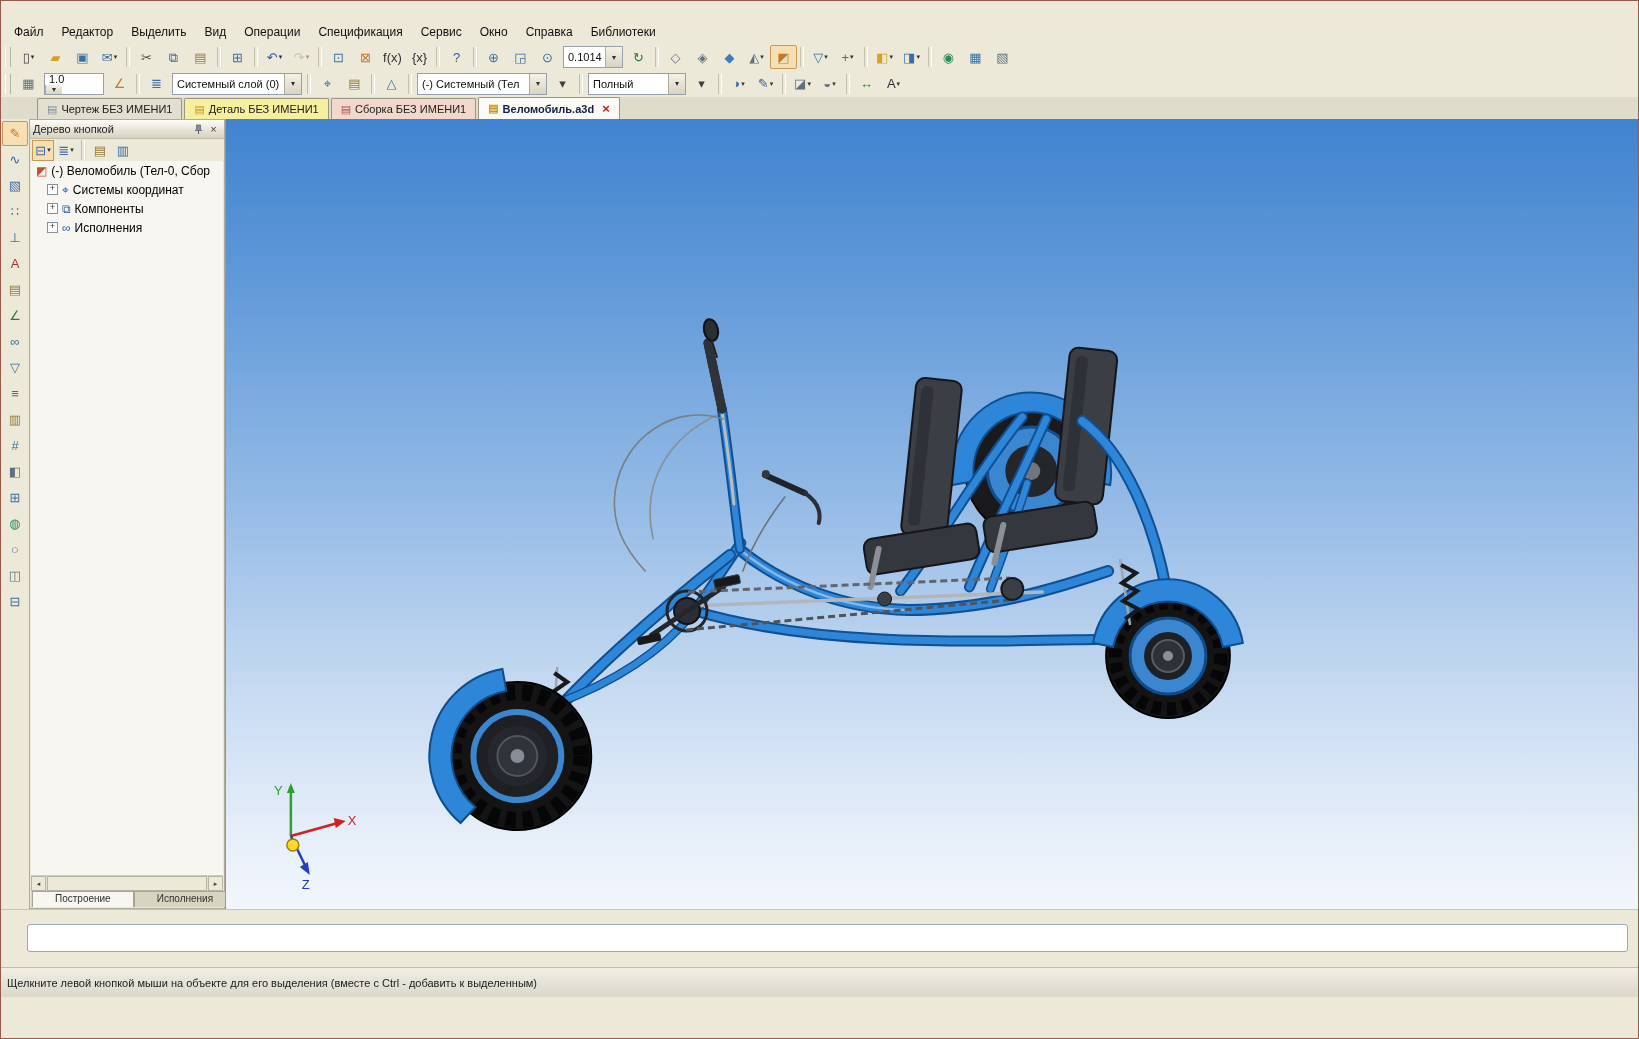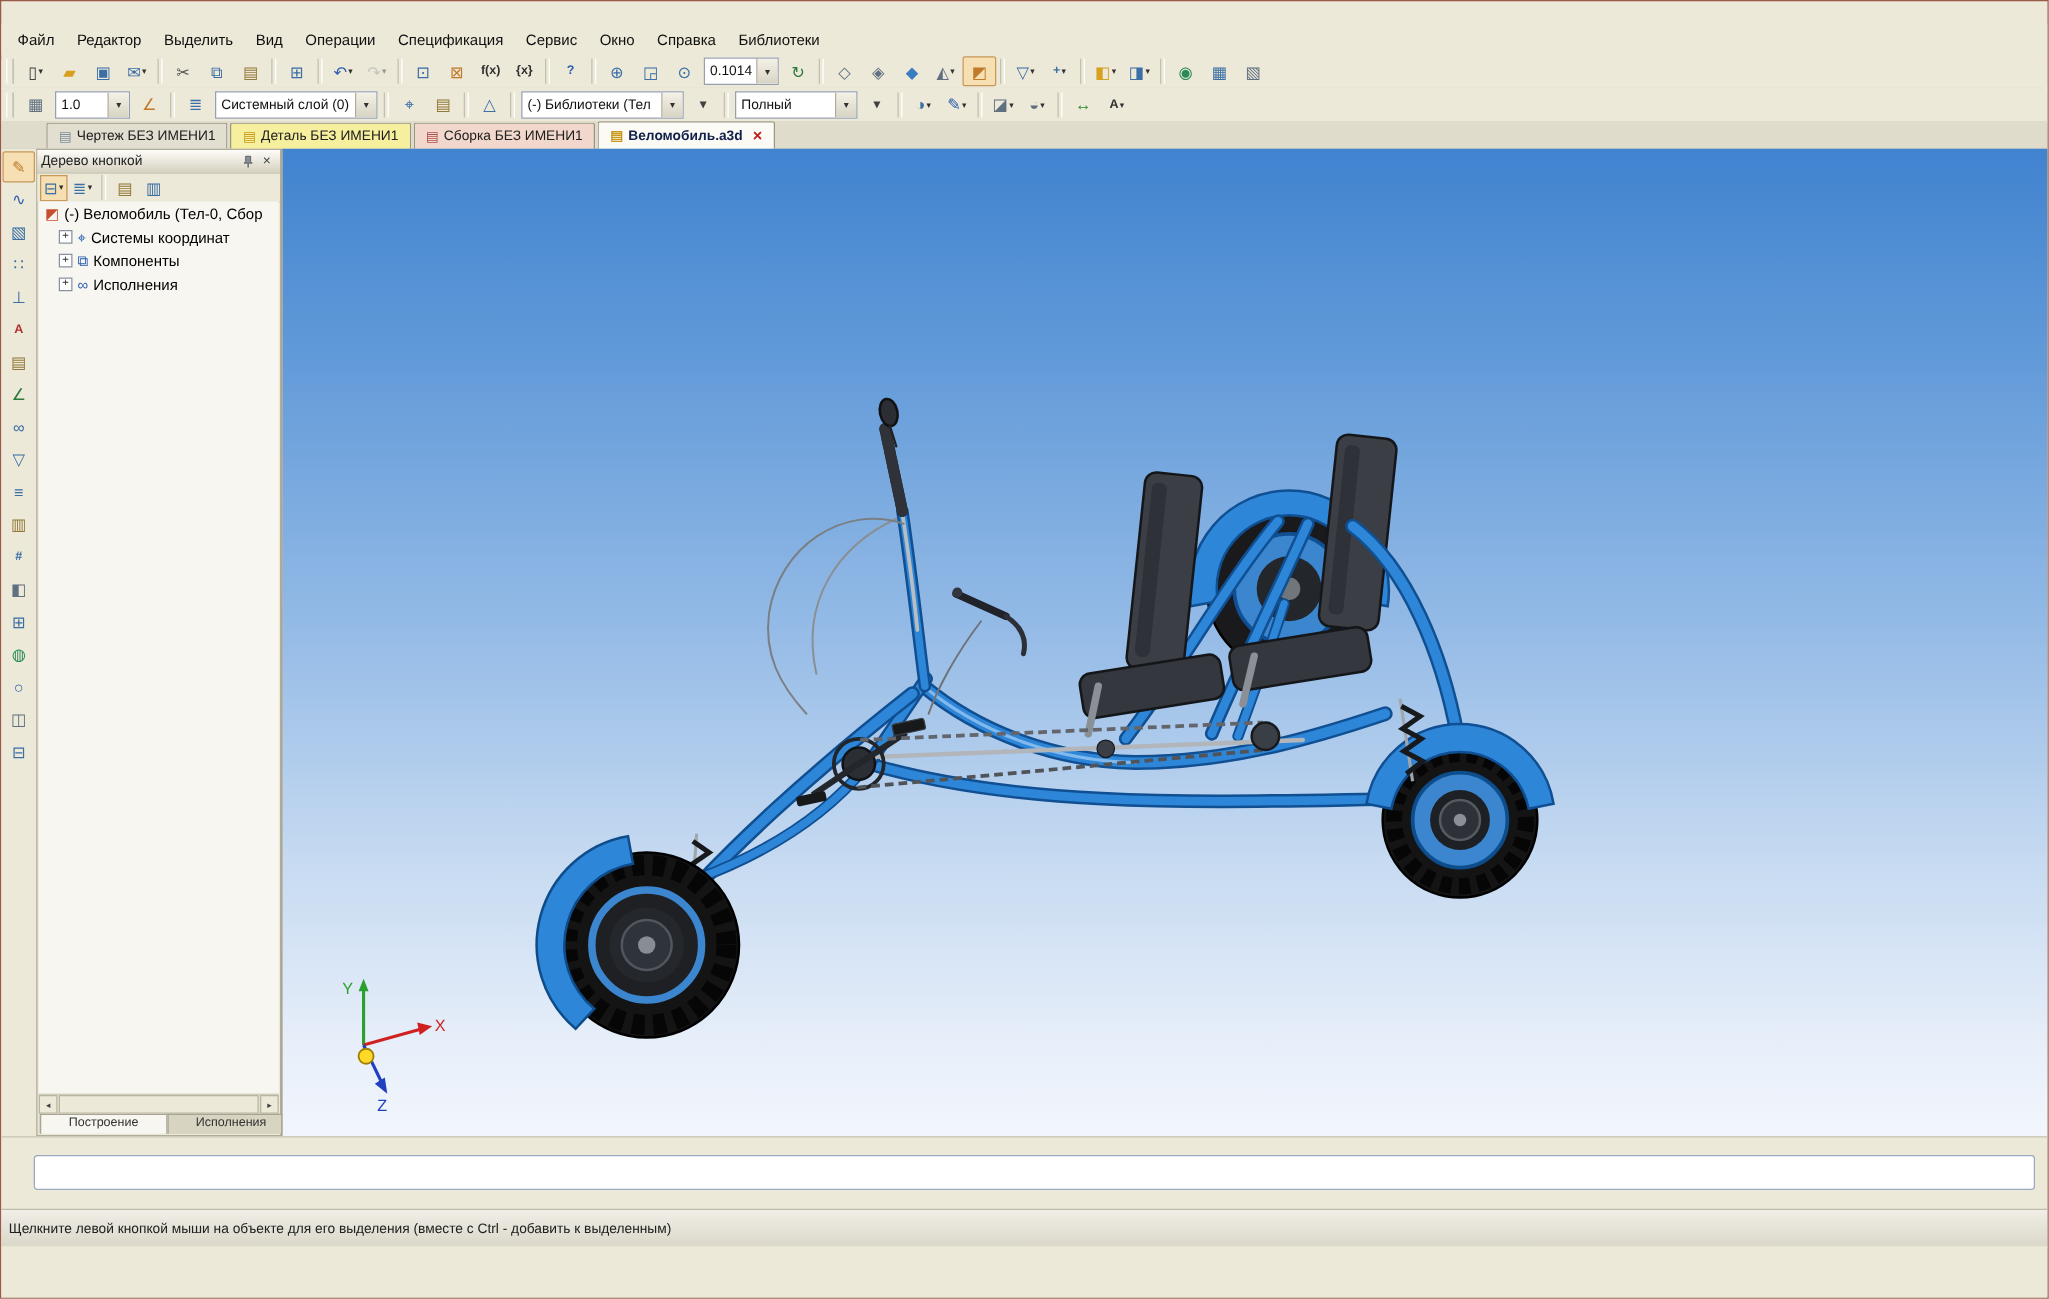--- a/index.html
+++ b/index.html
@@ -20,21 +20,21 @@
 
   
   .toolbar{position:absolute;left:0;right:0;display:flex;align-items:center;background:#ece9d8;padding-left:2px;}
   #toolbar1{top:43px;height:26px;border-bottom:1px solid #e2deCF;}
   #toolbar2{top:69px;height:27px;border-bottom:1px solid #d8d4c4;}
   .grip{width:4px;height:20px;margin:0 4px 0 2px;border-left:1px solid #fff;border-right:1px solid #b8b4a4;}
   .tb-btn{min-width:23px;height:22px;display:flex;align-items:center;justify-content:center;border:1px solid transparent;border-radius:2px;padding:0 1px;}
   .tb-btn.pressed{background:#f6dfb2;border-color:#c89858;}
   .tb-btn.disabled{opacity:.45;}
   .glyph{font-size:13px;line-height:1;}
-  .tglyph{font-size:10px;font-weight:bold;}
+  .tglyph{font-size:13px;font-weight:normal;}
   .ddarr{font-size:7px;margin-left:1px;color:#303030;}
   .tb-sep{width:2px;height:20px;margin:0 3px;border-left:1px solid #c4c0ae;border-right:1px solid #fff;}
   .combo{height:20px;margin:0 2px;background:#fff;border:1px solid #98a0b0;display:flex;align-items:stretch;font-size:11px;overflow:hidden;}
   .combo-val{flex:1;display:flex;align-items:center;padding:0 4px;white-space:nowrap;overflow:hidden;color:#101010;}
   .combo-arr{width:16px;background:linear-gradient(#f4f1e6,#d8d4c4);border-left:1px solid #b0ac9a;display:flex;align-items:center;justify-content:center;font-size:8px;color:#303030;}
 
   
   .tabsrow{position:absolute;top:96px;left:0;right:0;height:22px;background:#e0dccc;display:flex;align-items:flex-end;
     padding-left:36px;border-bottom:1px solid #b8b4a2;}
   .doc-tab{display:flex;align-items:center;gap:4px;height:20px;padding:0 9px;margin-right:2px;border:1px solid #9a9684;border-bottom:none;
@@ -221,21 +221,21 @@
       <div class="tb-btn">
         <span class="glyph" style="color: rgb(96, 112, 128);">▧</span>
       </div>
     </div>
 
   <div class="toolbar" id="toolbar2">
     <span class="grip"></span>
   <div class="tb-btn">
         <span class="glyph" style="color: rgb(96, 112, 128);">▦</span>
       </div>
-      <div class="combo" style="width: 58px;">
+      <div class="combo" style="width: 58px; flex-direction: column;">
         <span class="combo-val">1.0</span>
         <span class="combo-arr">▾</span>
       </div>
       <div class="tb-btn">
         <span class="glyph" style="color: rgb(192, 122, 42);">∠</span>
       </div>
       <div class="tb-sep"></div>
       <div class="tb-btn">
         <span class="glyph" style="color: rgb(58, 110, 165);">≣</span>
       </div>
@@ -249,21 +249,21 @@
       </div>
       <div class="tb-btn">
         <span class="glyph" style="color: rgb(148, 122, 58);">▤</span>
       </div>
       <div class="tb-sep"></div>
       <div class="tb-btn">
         <span class="glyph" style="color: rgb(58, 110, 165);">△</span>
       </div>
       <div class="tb-sep"></div>
       <div class="combo" style="width: 128px;">
-        <span class="combo-val">(-) Библиотеки (Тел</span>
+        <span class="combo-val">(-) Системный (Тел</span>
         <span class="combo-arr">▾</span>
       </div>
       <div class="tb-btn">
         <span class="glyph tglyph" style="color: rgb(64, 64, 64);">▾</span>
       </div>
       <div class="tb-sep"></div>
       <div class="combo" style="width: 96px;">
         <span class="combo-val">Полный</span>
         <span class="combo-arr">▾</span>
       </div>

